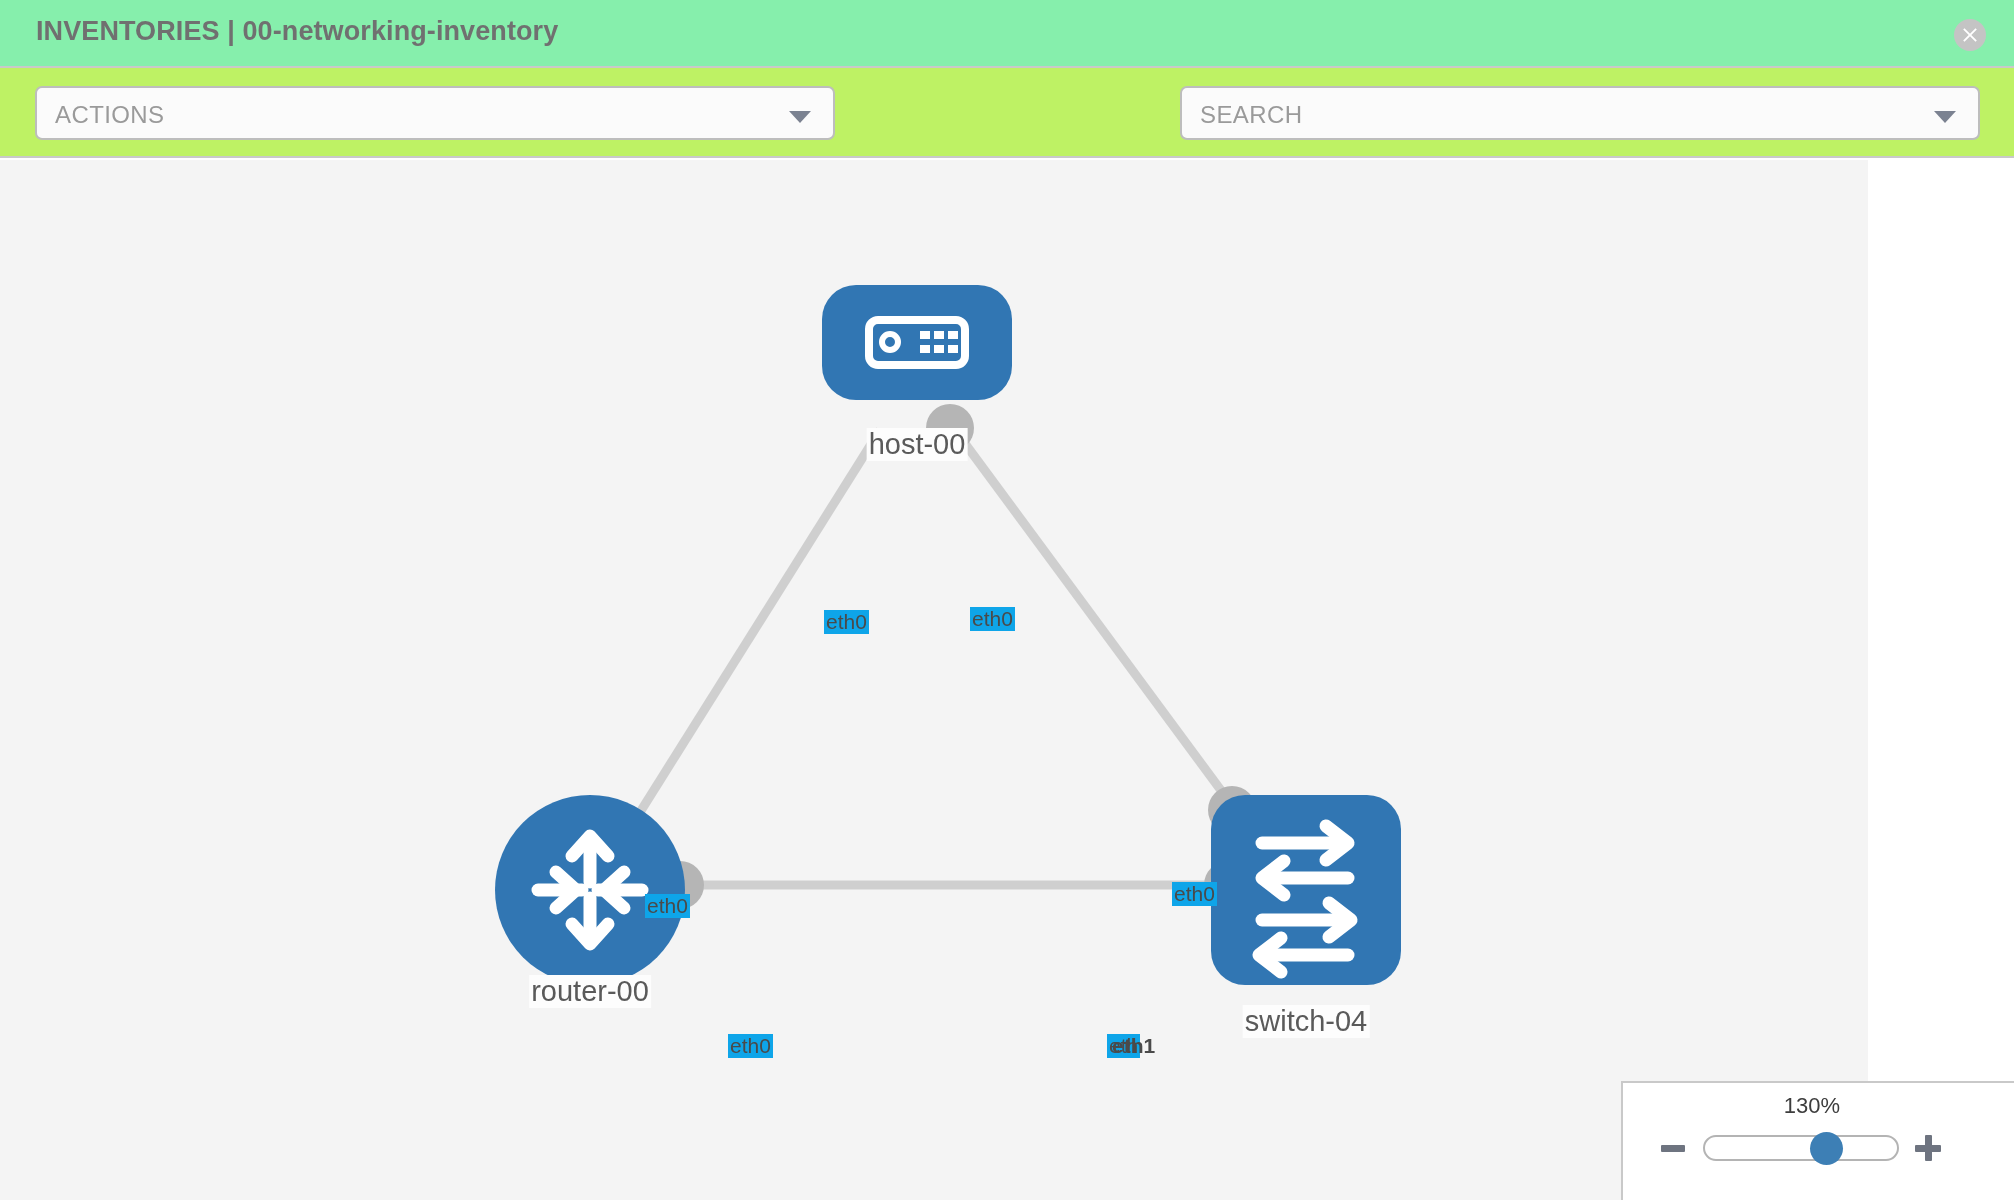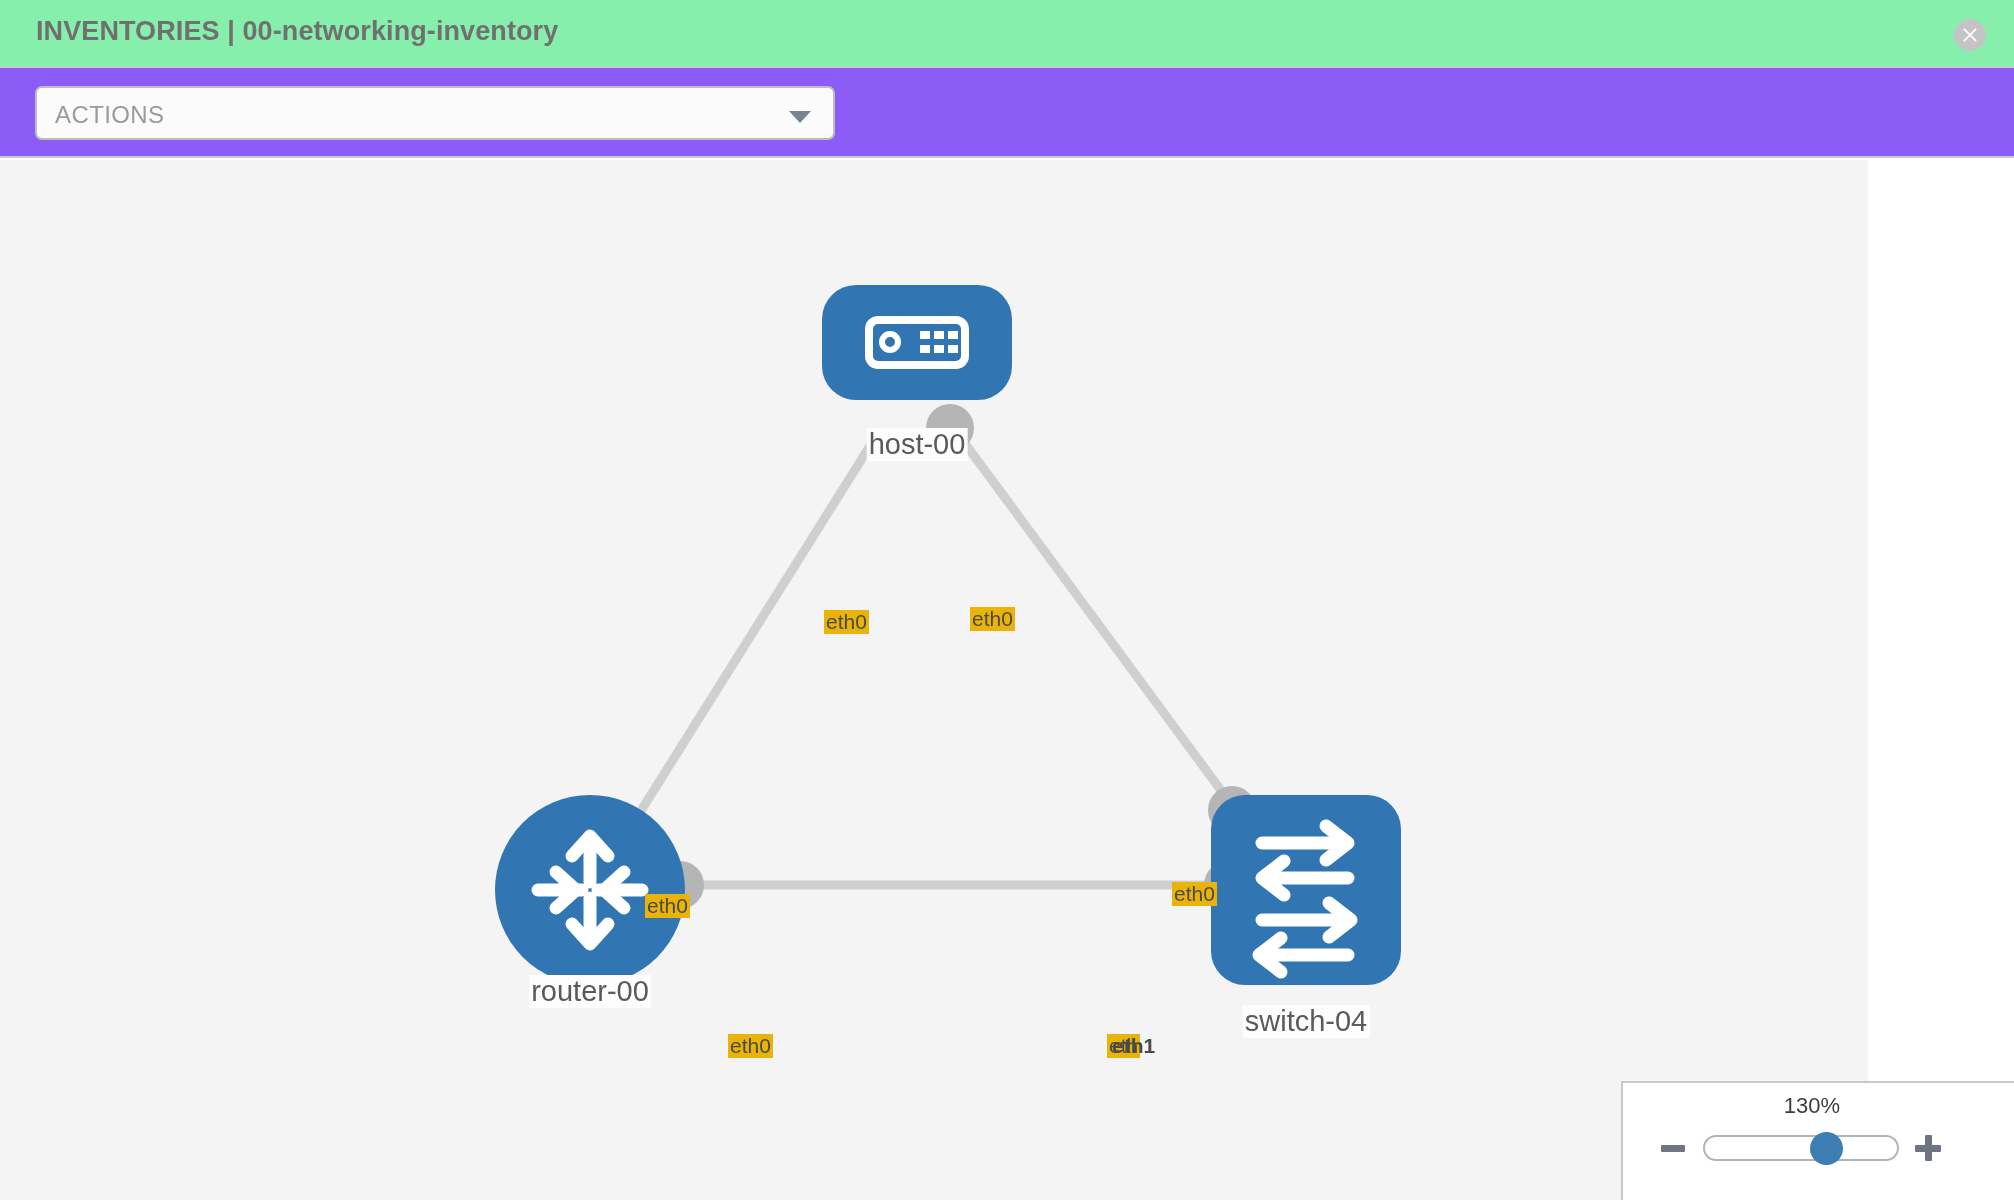--- a/index.html
+++ b/index.html
@@ -50,21 +50,21 @@
     cursor: pointer;
   }
   .close-btn svg { display: block; }
 
   
   .toolbar {
     position: absolute;
     left: 0; top: 68px;
     width: 2014px;
     height: 90px;
-    background: #8b5cf6;
+    background: #bef264;
     border-bottom: 2px solid #c9c9c9;
     box-sizing: border-box;
   }
   .actions-select {
     position: absolute;
     left: 35px;
     top: 18px;
     width: 800px;
     height: 54px;
     background: #fbfbfb;
@@ -144,21 +144,21 @@
     color: #5a5a5a;
     background: #fdfdfd;
     white-space: nowrap;
     transform: translateX(-50%);
     padding: 0 2px;
   }
   .edge-label {
     position: absolute;
     font-size: 21px;
     color: #4a4a4a;
-    background: #eab308;
+    background: #0ea5e9;
     white-space: nowrap;
     padding: 0 2px;
   }
 
   
   .zoom-panel {
     position: absolute;
     left: 1621px;
     top: 1081px;
     width: 420px;
@@ -255,20 +255,24 @@
     </div>
 
     <div class="tool-icon key">
       <svg width="44" height="44" viewBox="0 0 44 44">
         <circle cx="15" cy="18.5" r="9.5" fill="none" stroke="#7b8291" stroke-width="4.4"></circle>
         <circle cx="15" cy="18.5" r="3" fill="#7b8291"></circle>
         <path d="M22.5 24 L36 36.5 M30.5 30 L34.5 26.5 M34.5 33.5 L38 30.5" stroke="#7b8291" stroke-width="4.2" fill="none" stroke-linecap="square"></path>
       </svg>
     </div>
 
+    <div class="search-box">
+      <span class="search-label">SEARCH</span>
+      <span class="caret"></span>
+    </div>
   </div>
 
   <div class="canvas">
 
     <svg class="graph-svg" viewBox="0 0 2014 1040">
 
       <g>
         <line x1="880" y1="270" x2="610" y2="700" stroke="#cfcfcf" stroke-width="9"></line>
         <line x1="955" y1="270" x2="1265" y2="690" stroke="#cfcfcf" stroke-width="9"></line>
         <line x1="640" y1="725" x2="1270" y2="725" stroke="#cfcfcf" stroke-width="9"></line>

